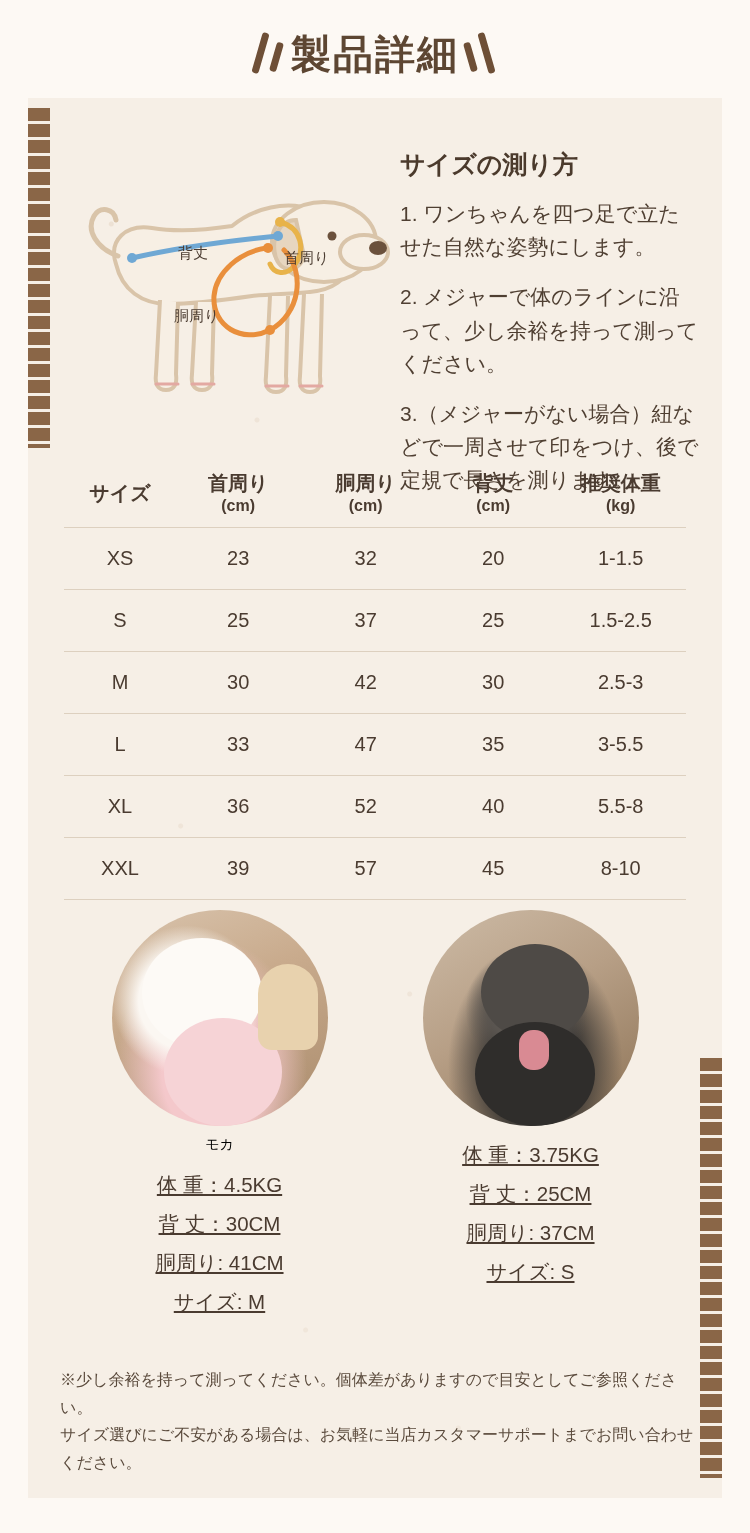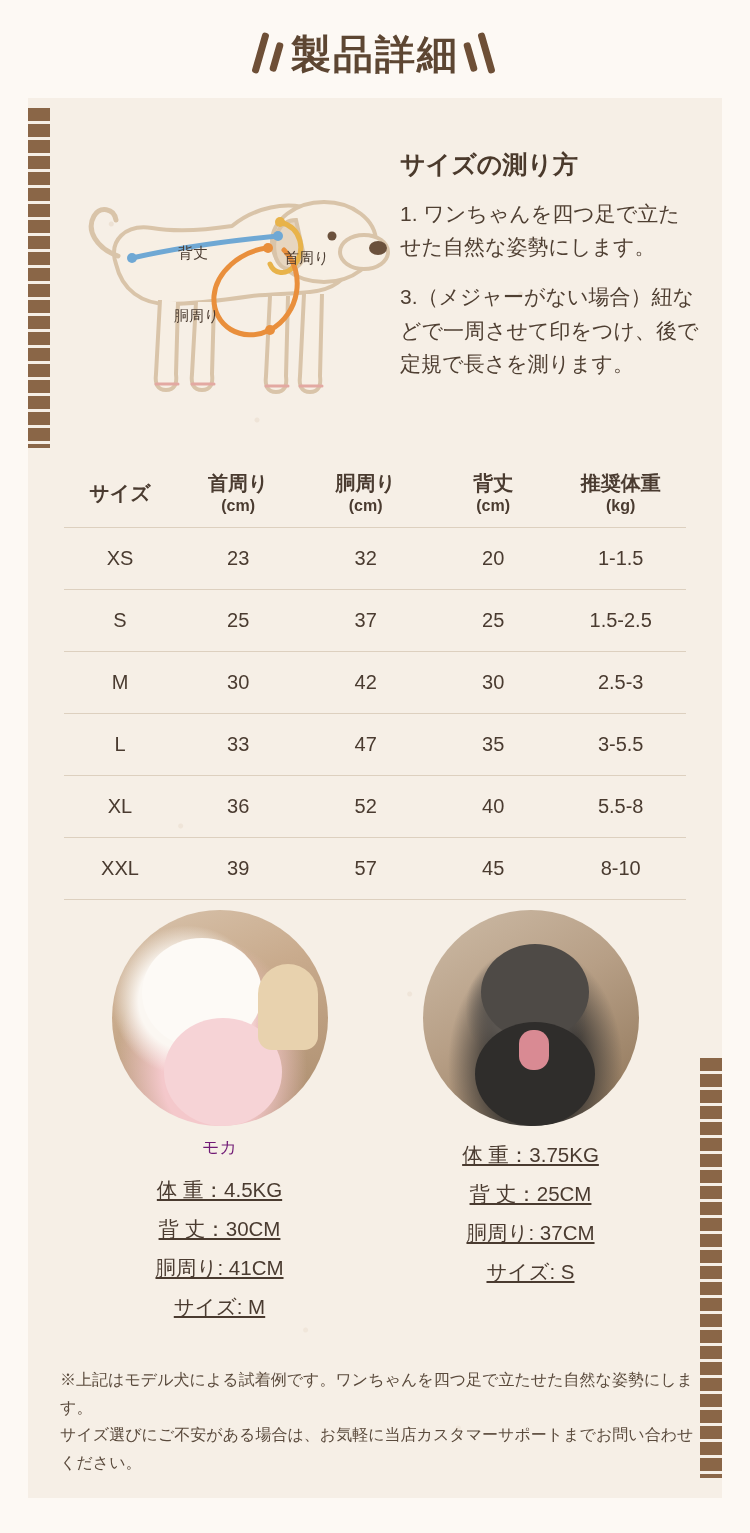--- a/index.html
+++ b/index.html
@@ -211,22 +211,22 @@
     border-radius: 50%;
   }
   .photo.mocha .blob1 { left: 30px; top: 28px; width: 120px; height: 110px; background: #fdfaf6; }
   .photo.mocha .blob2 { left: 52px; top: 108px; width: 118px; height: 108px; background: #f6d3d6; }
   .photo.mocha .blob3 { right: 10px; top: 54px; width: 60px; height: 86px; background: #e8d2ae; border-radius: 30px 30px 14px 14px;}
   .photo.sesame .blob1 { left: 58px; top: 34px; width: 108px; height: 96px; background: #4e4a46; }
   .photo.sesame .blob2 { left: 52px; top: 112px; width: 120px; height: 104px; background: #2f2d2b; }
   .photo.sesame .blob3 { left: 96px; top: 120px; width: 30px; height: 40px; background: #d98a93; border-radius: 14px; }
 
   .model-name {
-    font-size: 17px;
-    color: #701a75;
+    font-size: 14px;
+    color: #000000;
     margin-bottom: 12px;
   }
   .spec {
     font-size: 20.5px;
     color: #4a3b30;
     line-height: 1.9;
     white-space: pre;
     text-decoration: underline;
   }
 
@@ -295,20 +295,21 @@
         <circle cx="214" cy="186" r="5" fill="#e98f3c"></circle>
       </svg>
       <span class="lbl lbl-sedake">背丈</span>
       <span class="lbl lbl-kubimawari">首周り</span>
       <span class="lbl lbl-doumawari">胴周り</span>
     </div>
 
     <div class="howto">
       <h2>サイズの測り方</h2>
       <p>1. ワンちゃんを四つ足で立たせた自然な姿勢にします。</p>
+      <p>2. メジャーで体のラインに沿って、少し余裕を持って測ってください。</p>
       <p>3.（メジャーがない場合）紐などで一周させて印をつけ、後で定規で長さを測ります。</p>
     </div>
   </div>
 
   <div class="table-wrap">
     <table class="size-table">
       <thead>
         <tr>
           <th class="col-size">
             <span>サイズ</span>
@@ -400,16 +401,16 @@
         <div class="blob3"></div>
       </div>
       <div class="spec">体 重：3.75KG</div>
       <div class="spec">背 丈：25CM</div>
       <div class="spec">胴周り: 37CM</div>
       <div class="spec">サイズ: S</div>
     </div>
   </div>
 
   <div class="footnote">
-    <p>※上記はモデル犬による試着例です。ワンちゃんを四つ足で立たせた自然な姿勢にします。</p>
+    <p>※少し余裕を持って測ってください。個体差がありますので目安としてご参照ください。</p>
     <p>サイズ選びにご不安がある場合は、お気軽に当店カスタマーサポートまでお問い合わせください。</p>
   </div>
 </div>
 
 </body></html>

